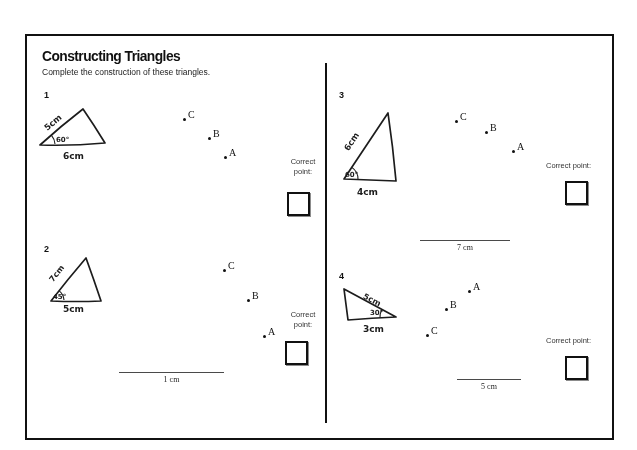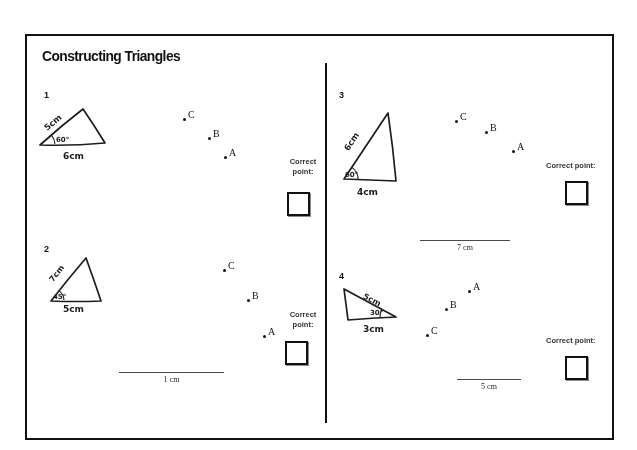--- a/index.html
+++ b/index.html
@@ -21,21 +21,21 @@
   .prob-num { position:absolute; font-size:9px; font-weight:bold; color:#111; }
   .tri-svg { position:absolute; overflow:visible; }
   .hand { font-family:"DejaVu Sans", sans-serif; font-weight:bold; fill:#1c1c1c; }
   .point { position:absolute; width:14px; height:12px; cursor:pointer; }
   .dot { position:absolute; left:0; top:4px; width:3px; height:3px; border-radius:50%; background:#111; }
   .plabel {
     position:absolute; left:5px; top:-5px;
     font-family:"Liberation Serif", serif; font-size:10px; color:#111;
   }
   .correct {
-    position:absolute; font-size:7.5px; color:#333; line-height:1.35;font-weight:bold;
+    position:absolute; font-size:7.5px; color:#333; line-height:1.35;
   }
   .correct.wrap { width:44px; text-align:center; }
   .correct.single { white-space:nowrap; }
   .answer-box {
     position:absolute; width:23px; height:24px;
     border:2px solid #111; background:#fff;
     box-shadow:1px 1px 0 rgba(0,0,0,0.45);
     cursor:pointer;
   }
   .ruler { position:absolute; }
@@ -44,20 +44,21 @@
     margin-top:2px; text-align:center;
     font-family:"Liberation Serif", serif; font-size:8px; color:#222;
   }
 </style>
 </head>
 <body>
 
 <div class="page">
 
   <div class="title">Constructing Triangles</div>
+  <div class="subtitle">Complete the construction of these triangles.</div>
   <div class="divider"></div>
 
   <div class="prob-num" style="left:17px; top:54px;">1</div>
 
   <svg class="tri-svg" style="left:8px; top:67px;" width="80" height="60" viewBox="0 0 80 60">
     <path d="M5,42 Q26,23 48,6 Q59,22 70,40 Q37,43 5,42 Z" fill="none" stroke="#1c1c1c" stroke-width="1.7" stroke-linejoin="round" stroke-linecap="round"></path>
     <path d="M20,41 A15,15 0 0 0 16.5,32.4" fill="none" stroke="#1c1c1c" stroke-width="1.1"></path>
     <text class="hand" x="10" y="26" font-size="8.5" transform="rotate(-40 14 24)">5cm</text>
     <text class="hand" x="21" y="39" font-size="7">60°</text>
     <text class="hand" x="28" y="56" font-size="9">6cm</text>

